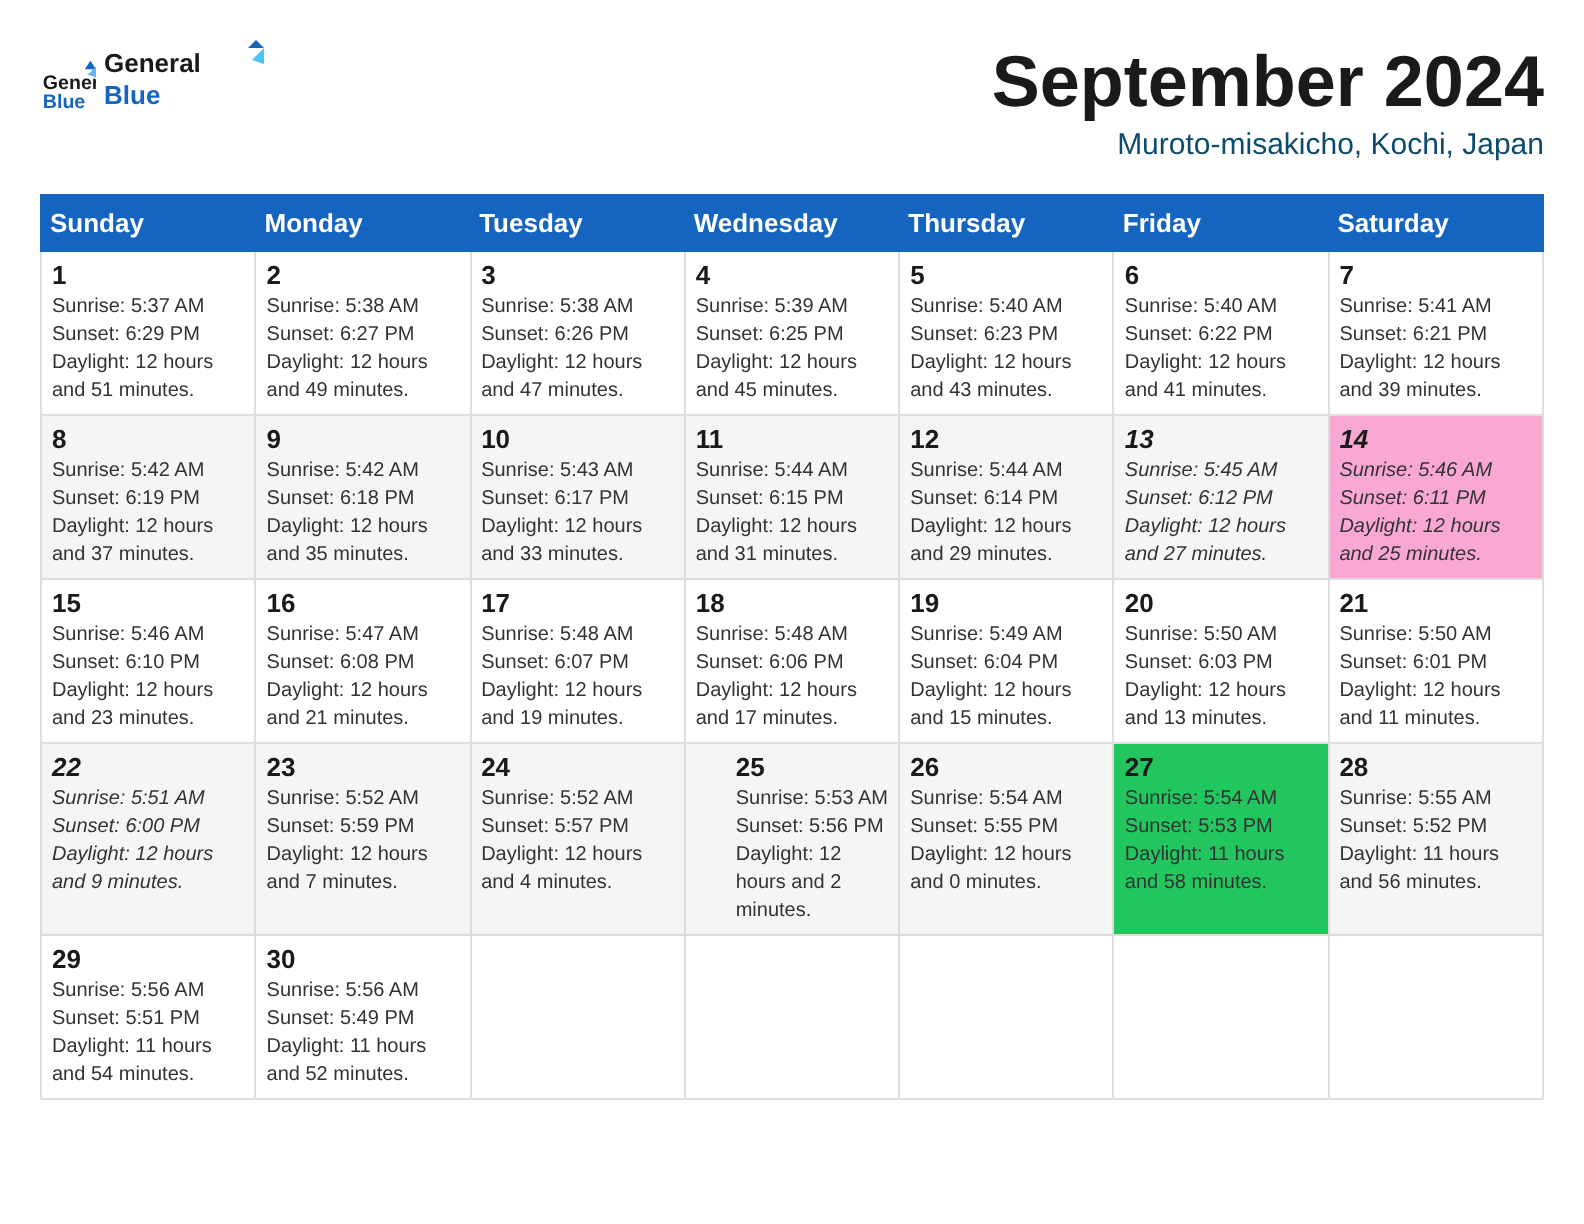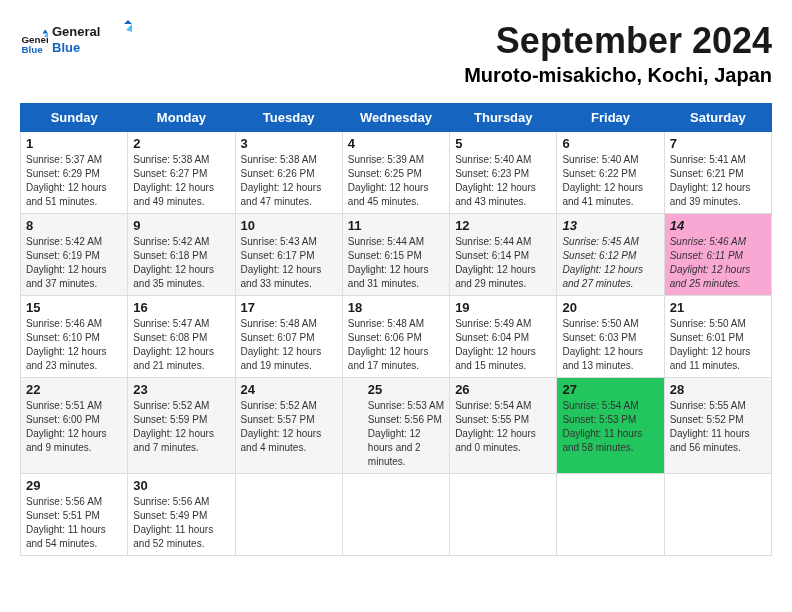--- a/index.html
+++ b/index.html
@@ -27,35 +27,34 @@
     }
     .title-area {
       text-align: right;
     }
     .month-title {
       font-size: 36px;
       font-weight: bold;
       color: #1a1a1a;
     }
     .location-title {
-      font-size: 20px;
-      color: #000000;
+      font-size: 15px;
+      color: #0c4a6e;
       margin-top: 2px;
-      font-weight: bold;
     }
     .calendar-table {
       width: 100%;
       border-collapse: collapse;
       font-size: 11px;
     }
     .calendar-table th {
       background-color: #1565c0;
       color: #fff;
       padding: 6px 4px;
-      text-align: center;
+      text-align: left;
       font-size: 13px;
       font-weight: bold;
       border: 1px solid #1565c0;
     }
     .calendar-table td {
       border: 1px solid #ddd;
       padding: 4px 5px;
       vertical-align: top;
       height: 80px;
       background: #fff;
@@ -287,21 +286,21 @@
         <td>
     <span class="day-number">21</span>
     <div class="day-info">
       Sunrise: 5:50 AM<br>
       Sunset: 6:01 PM<br>
       Daylight: 12 hours and 11 minutes.
     </div>
   </td>
       </tr>
       <tr>
-        <td style="background: rgb(245, 245, 245);">
+        <td style="background: rgb(245, 245, 245); font-style: italic;">
     <span class="day-number">22</span>
     <div class="day-info">
       Sunrise: 5:51 AM<br>
       Sunset: 6:00 PM<br>
       Daylight: 12 hours and 9 minutes.
     </div>
   </td>
         <td style="background: rgb(245, 245, 245);">
     <span class="day-number">23</span>
     <div class="day-info">

